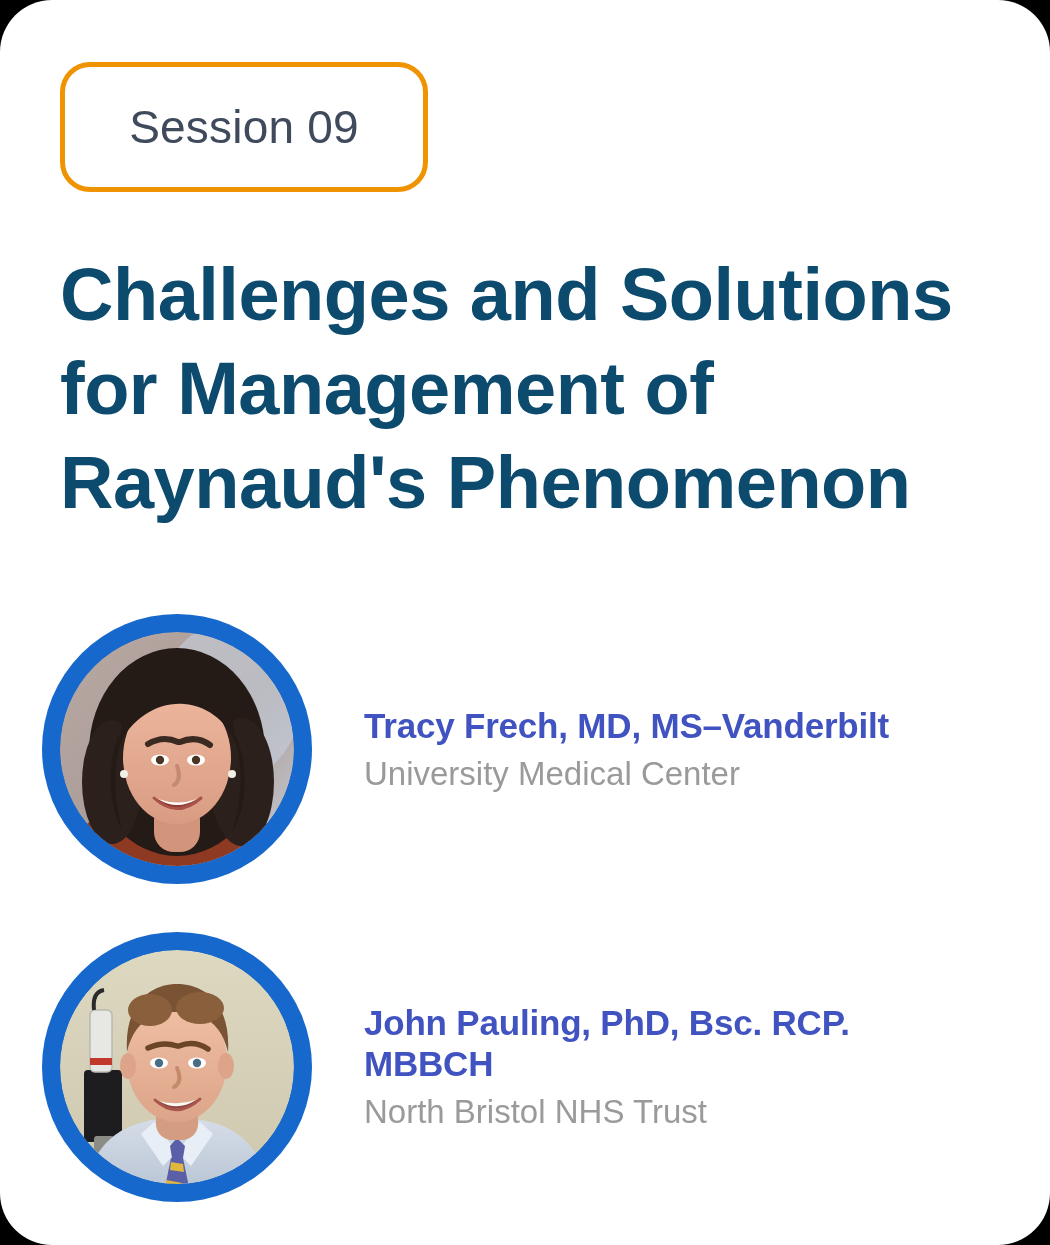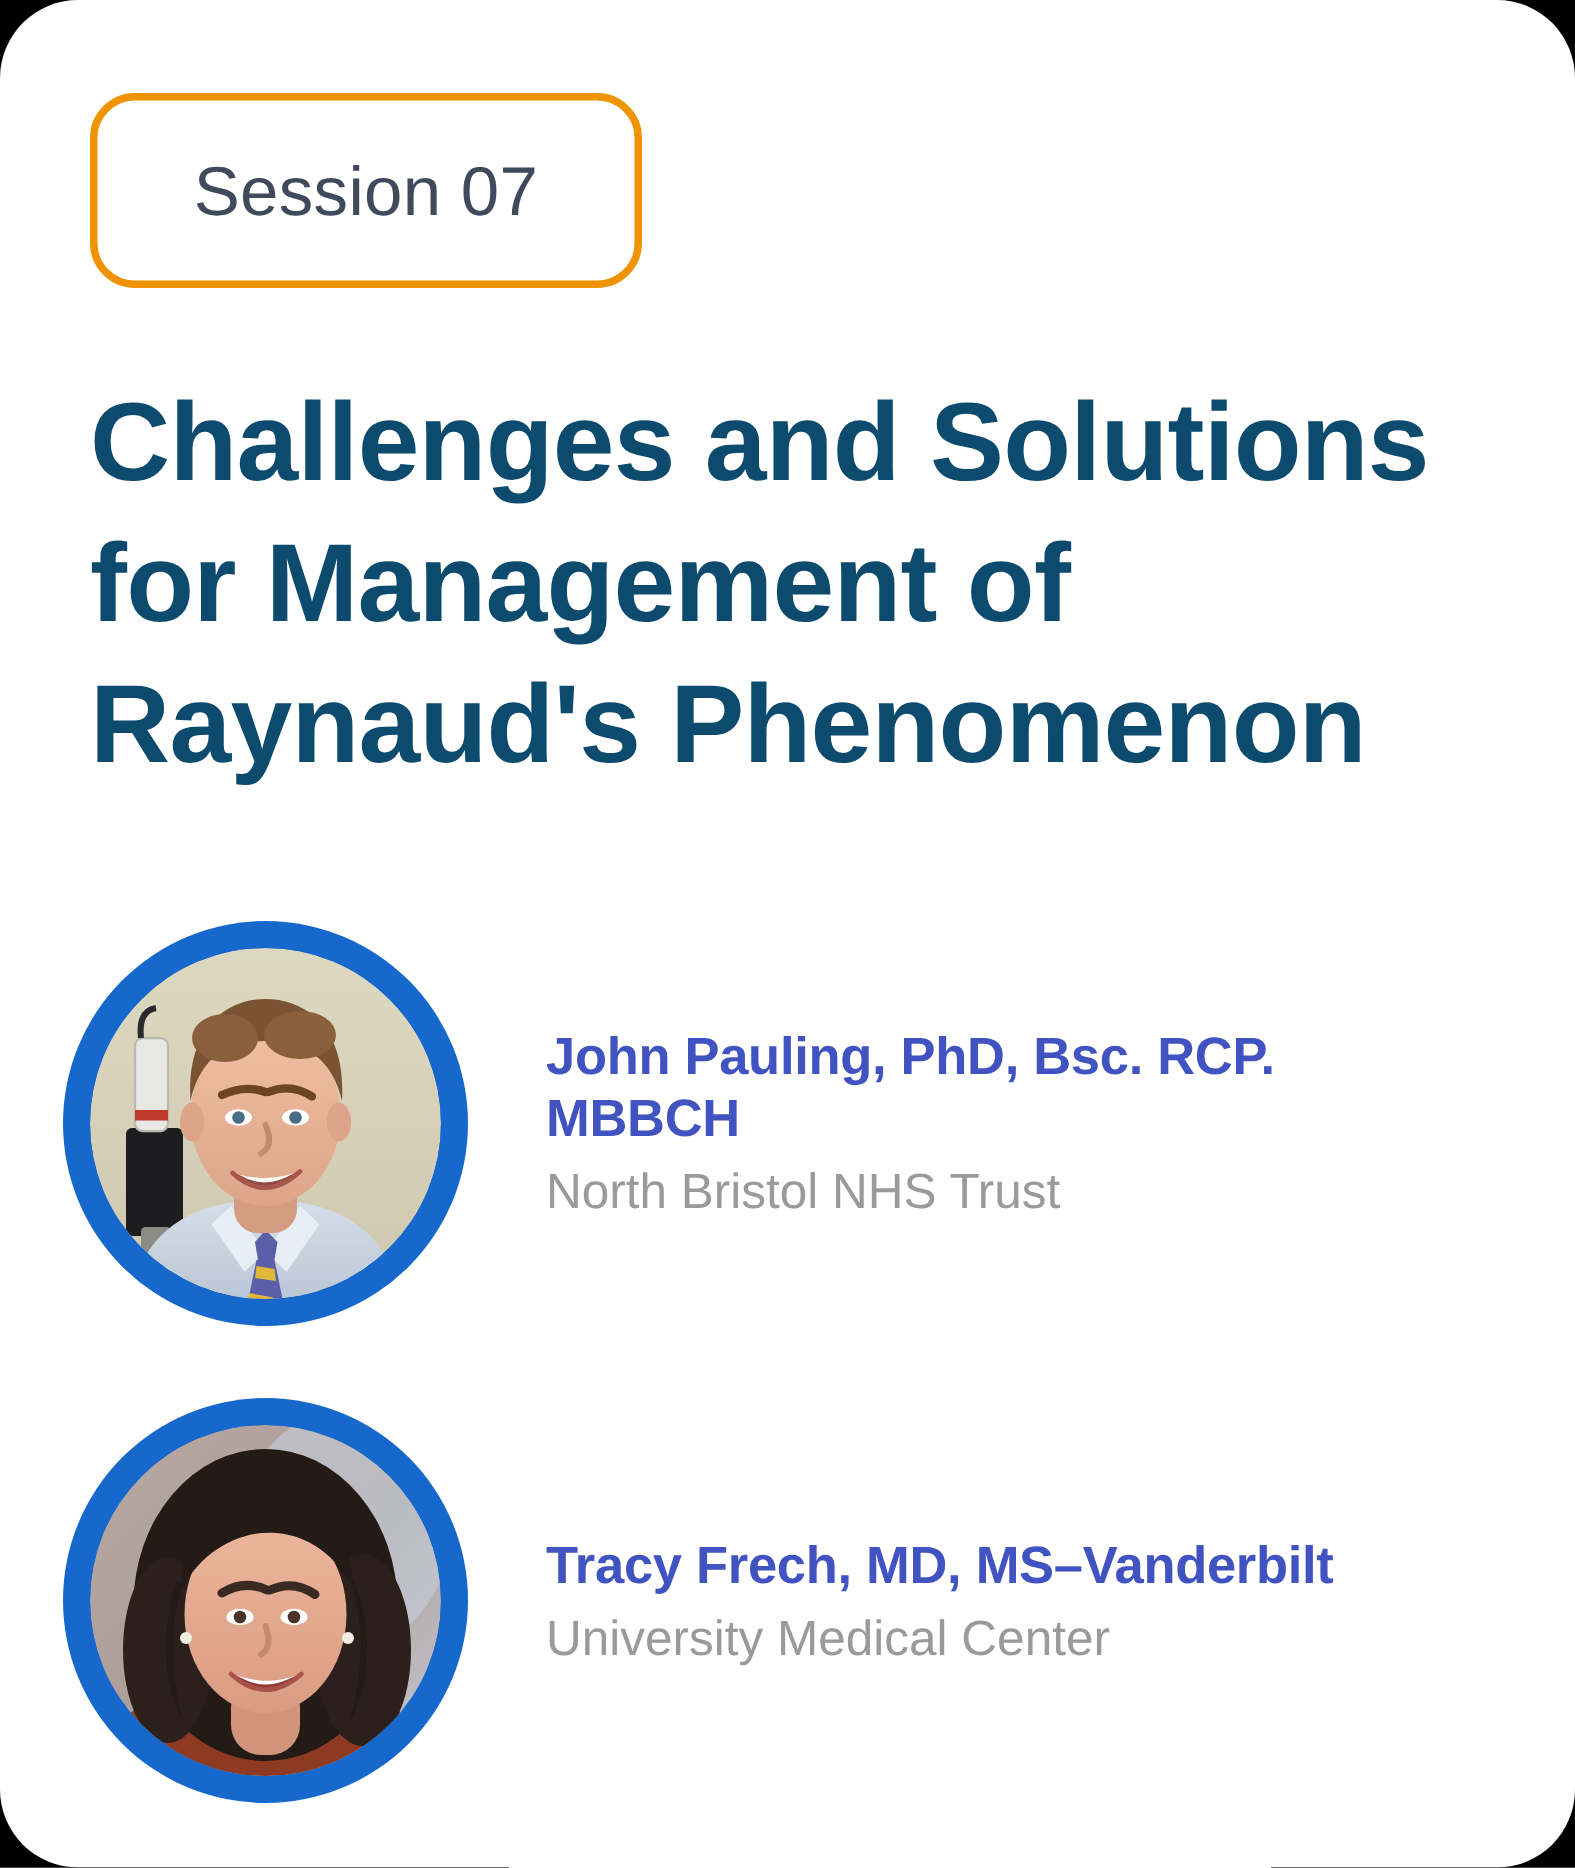--- a/index.html
+++ b/index.html
@@ -124,103 +124,29 @@
     margin: 0;
   }
 </style>
 </head>
 <body>
 
 <div class="session-card">
 
   <div class="badge-row">
     <div class="session-badge">
-      <span class="session-badge-label">Session 07</span>
+      <span class="session-badge-label">Session 09</span>
     </div>
   </div>
 
   <h1 class="session-title">Challenges and Solutions
 for Management of
 Raynaud's Phenomenon</h1>
 
   <div class="speaker-list">
-
-    <div class="speaker-row">
-      <div class="avatar">
-        <div class="avatar-photo">
-          <svg viewBox="0 0 234 234" xmlns="http://www.w3.org/2000/svg" aria-hidden="true">
-            <defs>
-              <clipPath id="c2">
-                  <circle cx="117" cy="117" r="117"></circle>
-                </clipPath>
-              <linearGradient id="bg2" x1="0" y1="0" x2="0" y2="1">
-                <stop offset="0%" stop-color="#ddd8c0"></stop>
-                <stop offset="100%" stop-color="#cdc8ae"></stop>
-              </linearGradient>
-              <linearGradient id="skin2" x1="0" y1="0" x2="0" y2="1">
-                <stop offset="0%" stop-color="#f0c0a4"></stop>
-                <stop offset="100%" stop-color="#dda489"></stop>
-              </linearGradient>
-              <linearGradient id="shirt2" x1="0" y1="0" x2="0" y2="1">
-                <stop offset="0%" stop-color="#d5dde8"></stop>
-                <stop offset="100%" stop-color="#bcc7d6"></stop>
-              </linearGradient>
-            </defs>
-            <g clip-path="url(#c2)">
-              <rect width="234" height="234" fill="url(#bg2)"></rect>
-
-              <rect x="24" y="120" width="38" height="72" rx="4" fill="#1d1d1f"></rect>
-              <rect x="30" y="60" width="22" height="62" rx="5" fill="#e7e7e4" stroke="#b9b9b4" stroke-width="1.5"></rect>
-              <rect x="30" y="108" width="22" height="7" fill="#c0392b"></rect>
-              <path d="M34 60 q-2 -18 10 -20" stroke="#2a2a2c" stroke-width="4" fill="none"></path>
-              <rect x="34" y="186" width="20" height="26" rx="3" fill="#8c8c87"></rect>
-
-              <path d="M26 234 q14 -66 91 -66 q77 0 91 66 Z" fill="url(#shirt2)"></path>
-
-              <path d="M94 172 l23 30 l-14 14 l-22 -32 Z" fill="#e8eef6"></path>
-              <path d="M140 172 l-23 30 l14 14 l22 -32 Z" fill="#e8eef6"></path>
-
-              <path d="M110 196 l7 -8 l8 8 l-2 12 l-11 0 Z" fill="#5b5fa8"></path>
-              <path d="M111 208 l12 0 l7 34 l-13 14 l-13 -14 Z" fill="#5b5fa8"></path>
-              <path d="M111 212 l12 2 l1 8 l-14 -2 Z" fill="#e0b93c"></path>
-              <path d="M106 230 l16 3 l1 8 l-18 -3 Z" fill="#e0b93c"></path>
-
-              <rect x="96" y="152" width="42" height="38" rx="16" fill="#d49c80"></rect>
-
-              <ellipse cx="117" cy="112" rx="50" ry="60" fill="url(#skin2)"></ellipse>
-
-              <ellipse cx="68" cy="116" rx="8" ry="13" fill="#dda489"></ellipse>
-              <ellipse cx="166" cy="116" rx="8" ry="13" fill="#dda489"></ellipse>
-
-              <path d="M67 102 C64 52 92 34 117 34 C143 34 171 52 168 102 C162 76 146 62 117 62 C88 62 73 76 67 102 Z" fill="#7a5334"></path>
-              <ellipse cx="90" cy="60" rx="22" ry="16" fill="#8a5f3c"></ellipse>
-              <ellipse cx="140" cy="58" rx="24" ry="16" fill="#8a5f3c"></ellipse>
-
-              <path d="M88 98 q15 -7 29 -2" stroke="#6b4526" stroke-width="5.5" fill="none" stroke-linecap="round"></path>
-              <path d="M119 96 q15 -6 29 3" stroke="#6b4526" stroke-width="5.5" fill="none" stroke-linecap="round"></path>
-
-              <ellipse cx="99" cy="113" rx="9" ry="5.5" fill="#ffffff"></ellipse>
-              <ellipse cx="137" cy="113" rx="9" ry="5.5" fill="#ffffff"></ellipse>
-              <circle cx="99" cy="113" r="4.2" fill="#4a6d86"></circle>
-              <circle cx="137" cy="113" r="4.2" fill="#4a6d86"></circle>
-
-              <path d="M117 118 q6 14 -3 19" stroke="#c48a6c" stroke-width="4" fill="none" stroke-linecap="round"></path>
-
-              <path d="M95 150 q22 18 45 -1 q-22 9 -45 1 Z" fill="#8d4a42"></path>
-              <path d="M99 151 q18 11 37 -1 q-18 6 -37 1 Z" fill="#fbf9f4"></path>
-              <path d="M95 150 q22 20 45 -1" stroke="#a8564c" stroke-width="3" fill="none" stroke-linecap="round"></path>
-            </g>
-          </svg>
-        </div>
-      </div>
-      <div class="speaker-text">
-        <p class="speaker-name">John Pauling, PhD, Bsc. RCP. MBBCH</p>
-        <p class="speaker-affiliation">North Bristol NHS Trust</p>
-      </div>
-    </div>
 
     <div class="speaker-row">
       <div class="avatar">
         <div class="avatar-photo">
           <svg viewBox="0 0 234 234" xmlns="http://www.w3.org/2000/svg" aria-hidden="true">
             <defs>
               <clipPath id="c1">
                   <circle cx="117" cy="117" r="117"></circle>
                 </clipPath>
               <linearGradient id="bg1" x1="0" y1="0" x2="1" y2="1">
@@ -270,14 +196,88 @@
             </g>
           </svg>
         </div>
       </div>
       <div class="speaker-text">
         <p class="speaker-name">Tracy Frech, MD, MS–Vanderbilt</p>
         <p class="speaker-affiliation">University Medical Center</p>
       </div>
     </div>
 
+    <div class="speaker-row">
+      <div class="avatar">
+        <div class="avatar-photo">
+          <svg viewBox="0 0 234 234" xmlns="http://www.w3.org/2000/svg" aria-hidden="true">
+            <defs>
+              <clipPath id="c2">
+                  <circle cx="117" cy="117" r="117"></circle>
+                </clipPath>
+              <linearGradient id="bg2" x1="0" y1="0" x2="0" y2="1">
+                <stop offset="0%" stop-color="#ddd8c0"></stop>
+                <stop offset="100%" stop-color="#cdc8ae"></stop>
+              </linearGradient>
+              <linearGradient id="skin2" x1="0" y1="0" x2="0" y2="1">
+                <stop offset="0%" stop-color="#f0c0a4"></stop>
+                <stop offset="100%" stop-color="#dda489"></stop>
+              </linearGradient>
+              <linearGradient id="shirt2" x1="0" y1="0" x2="0" y2="1">
+                <stop offset="0%" stop-color="#d5dde8"></stop>
+                <stop offset="100%" stop-color="#bcc7d6"></stop>
+              </linearGradient>
+            </defs>
+            <g clip-path="url(#c2)">
+              <rect width="234" height="234" fill="url(#bg2)"></rect>
+
+              <rect x="24" y="120" width="38" height="72" rx="4" fill="#1d1d1f"></rect>
+              <rect x="30" y="60" width="22" height="62" rx="5" fill="#e7e7e4" stroke="#b9b9b4" stroke-width="1.5"></rect>
+              <rect x="30" y="108" width="22" height="7" fill="#c0392b"></rect>
+              <path d="M34 60 q-2 -18 10 -20" stroke="#2a2a2c" stroke-width="4" fill="none"></path>
+              <rect x="34" y="186" width="20" height="26" rx="3" fill="#8c8c87"></rect>
+
+              <path d="M26 234 q14 -66 91 -66 q77 0 91 66 Z" fill="url(#shirt2)"></path>
+
+              <path d="M94 172 l23 30 l-14 14 l-22 -32 Z" fill="#e8eef6"></path>
+              <path d="M140 172 l-23 30 l14 14 l22 -32 Z" fill="#e8eef6"></path>
+
+              <path d="M110 196 l7 -8 l8 8 l-2 12 l-11 0 Z" fill="#5b5fa8"></path>
+              <path d="M111 208 l12 0 l7 34 l-13 14 l-13 -14 Z" fill="#5b5fa8"></path>
+              <path d="M111 212 l12 2 l1 8 l-14 -2 Z" fill="#e0b93c"></path>
+              <path d="M106 230 l16 3 l1 8 l-18 -3 Z" fill="#e0b93c"></path>
+
+              <rect x="96" y="152" width="42" height="38" rx="16" fill="#d49c80"></rect>
+
+              <ellipse cx="117" cy="112" rx="50" ry="60" fill="url(#skin2)"></ellipse>
+
+              <ellipse cx="68" cy="116" rx="8" ry="13" fill="#dda489"></ellipse>
+              <ellipse cx="166" cy="116" rx="8" ry="13" fill="#dda489"></ellipse>
+
+              <path d="M67 102 C64 52 92 34 117 34 C143 34 171 52 168 102 C162 76 146 62 117 62 C88 62 73 76 67 102 Z" fill="#7a5334"></path>
+              <ellipse cx="90" cy="60" rx="22" ry="16" fill="#8a5f3c"></ellipse>
+              <ellipse cx="140" cy="58" rx="24" ry="16" fill="#8a5f3c"></ellipse>
+
+              <path d="M88 98 q15 -7 29 -2" stroke="#6b4526" stroke-width="5.5" fill="none" stroke-linecap="round"></path>
+              <path d="M119 96 q15 -6 29 3" stroke="#6b4526" stroke-width="5.5" fill="none" stroke-linecap="round"></path>
+
+              <ellipse cx="99" cy="113" rx="9" ry="5.5" fill="#ffffff"></ellipse>
+              <ellipse cx="137" cy="113" rx="9" ry="5.5" fill="#ffffff"></ellipse>
+              <circle cx="99" cy="113" r="4.2" fill="#4a6d86"></circle>
+              <circle cx="137" cy="113" r="4.2" fill="#4a6d86"></circle>
+
+              <path d="M117 118 q6 14 -3 19" stroke="#c48a6c" stroke-width="4" fill="none" stroke-linecap="round"></path>
+
+              <path d="M95 150 q22 18 45 -1 q-22 9 -45 1 Z" fill="#8d4a42"></path>
+              <path d="M99 151 q18 11 37 -1 q-18 6 -37 1 Z" fill="#fbf9f4"></path>
+              <path d="M95 150 q22 20 45 -1" stroke="#a8564c" stroke-width="3" fill="none" stroke-linecap="round"></path>
+            </g>
+          </svg>
+        </div>
+      </div>
+      <div class="speaker-text">
+        <p class="speaker-name">John Pauling, PhD, Bsc. RCP. MBBCH</p>
+        <p class="speaker-affiliation">North Bristol NHS Trust</p>
+      </div>
+    </div>
+
   </div>
 </div>
 
 </body></html>

